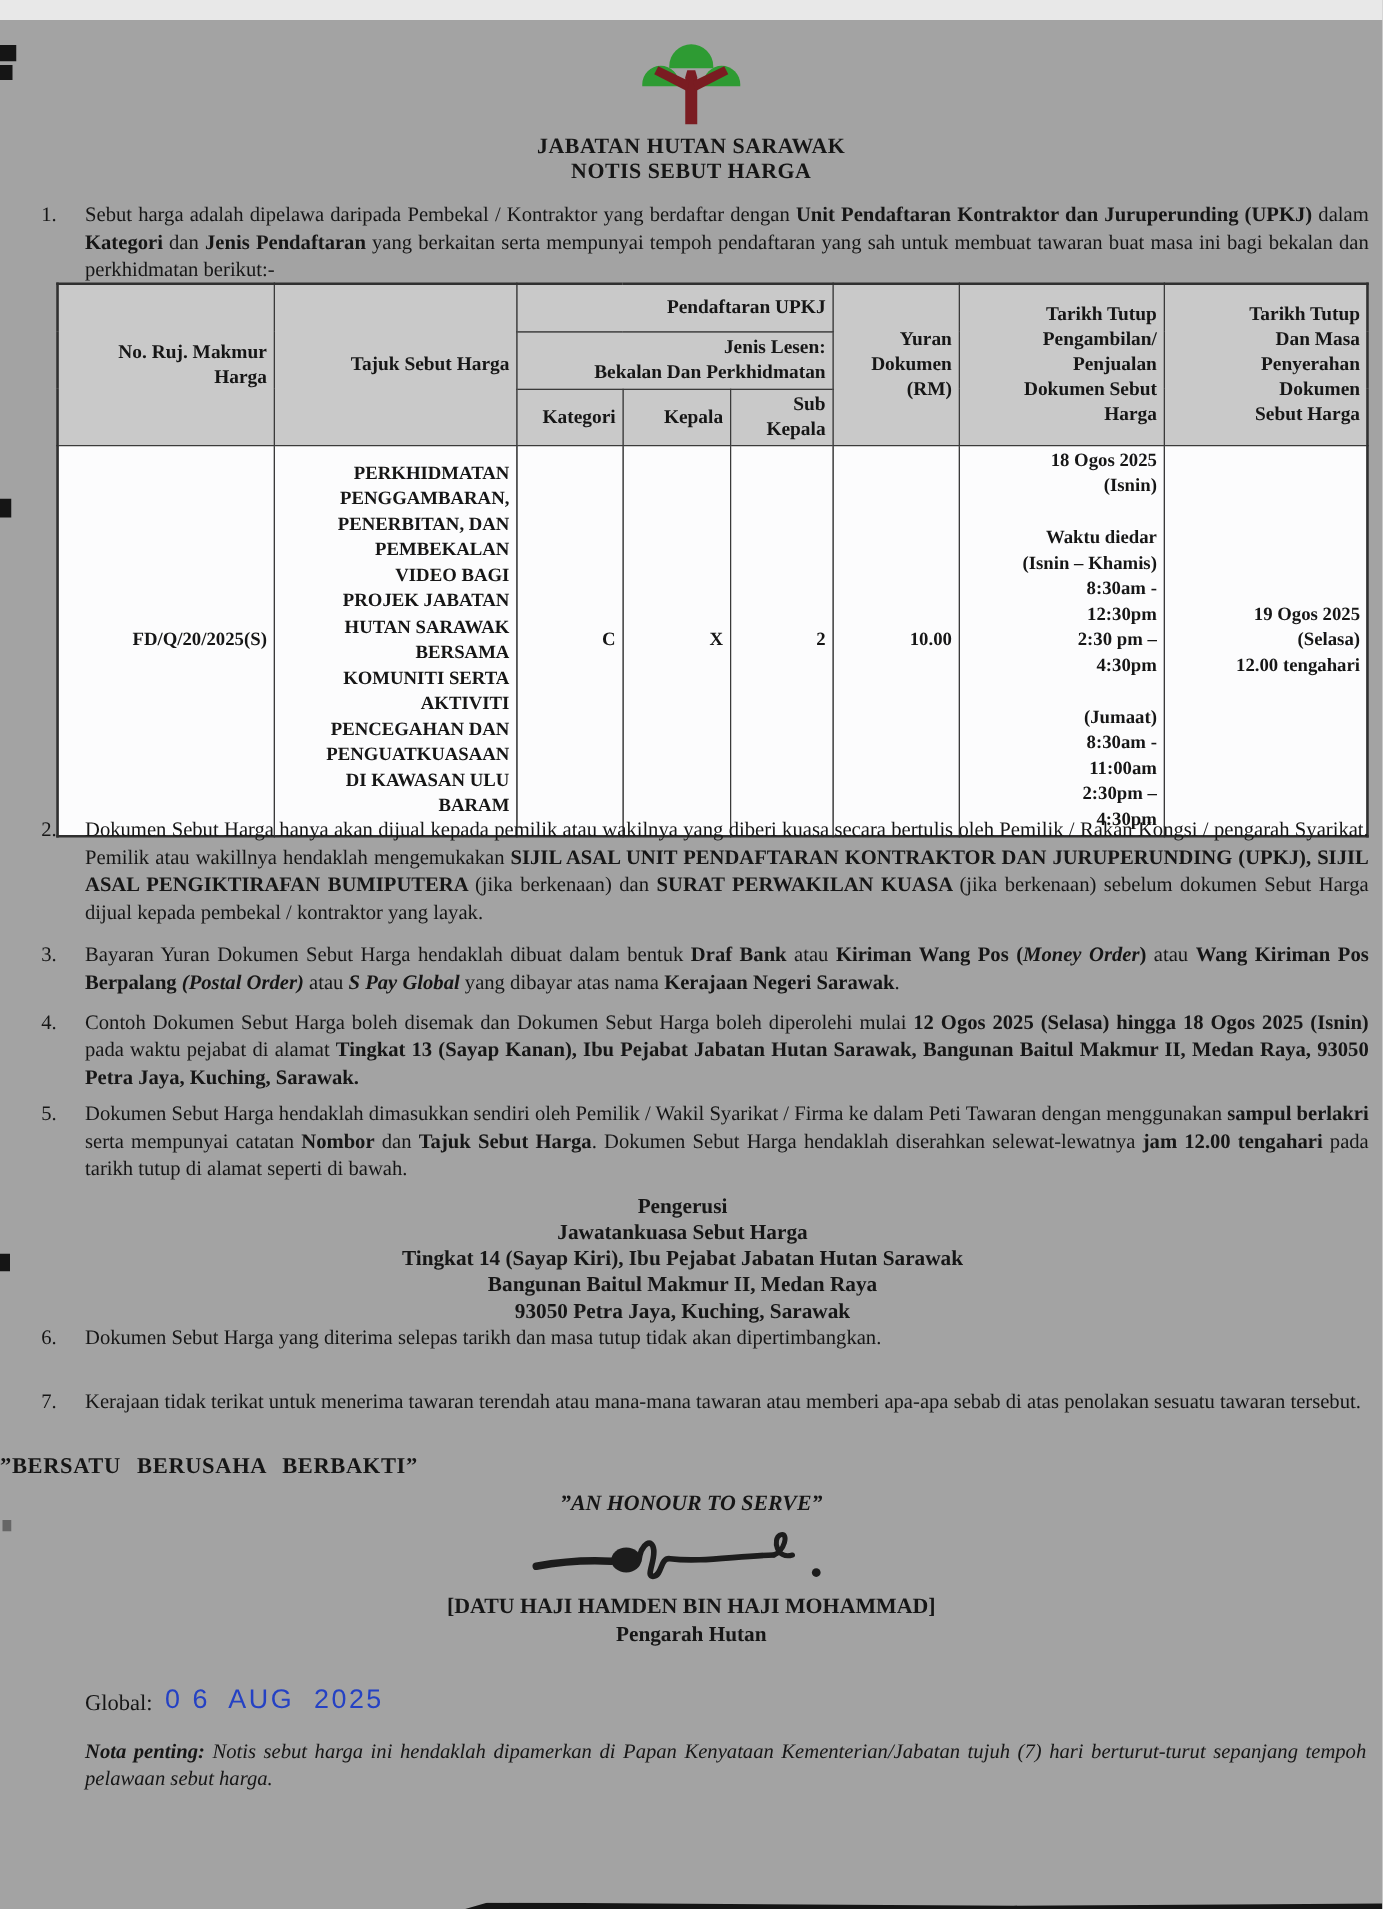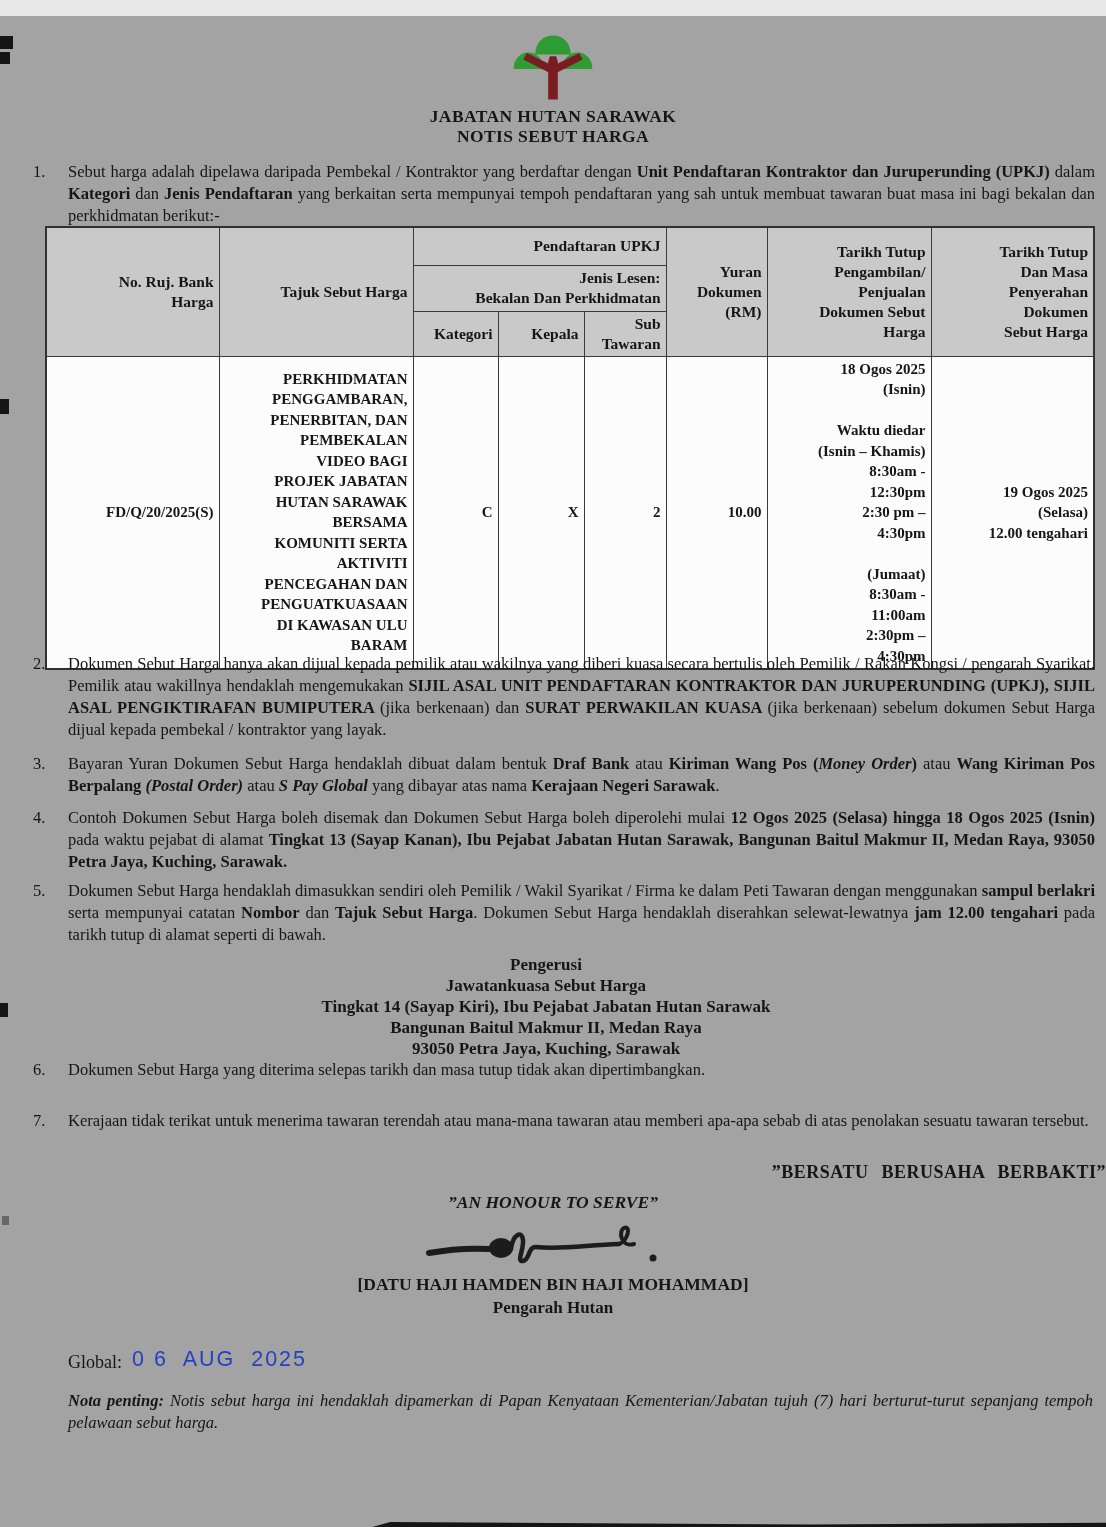--- a/index.html
+++ b/index.html
@@ -25,21 +25,21 @@
   table.tender th,table.tender td{border:1.6px solid #3a3a3a;vertical-align:middle;
                text-align:right;padding:2px 5px;overflow:hidden;}
   table.tender{border:2px solid #303030;}
   table.tender th{background:#c9c9c9;font-weight:bold;font-size:15.5px;line-height:20px;}
   table.tender td{background:#fcfcfd;font-weight:bold;font-size:15px;line-height:20.5px;}
   td.cell-dates{font-size:14.5px;line-height:19px;}
   td.cell-tajuk{font-size:15px;line-height:20.4px;}
 
   
   .address{left:0;width:1092px;text-align:center;font-weight:bold;font-size:17px;line-height:21px;}
-  .slogan1{left:0;width:1106px;text-align:right;font-weight:bold;font-size:18px;letter-spacing:.5px;word-spacing:8px;}
+  .slogan1{left:0;width:1106px;text-align:left;font-weight:bold;font-size:18px;letter-spacing:.5px;word-spacing:8px;}
   .slogan2{left:0;width:1106px;text-align:center;font-weight:bold;font-style:italic;font-size:17.5px;}
   .sig-name{left:0;width:1106px;text-align:center;font-weight:bold;font-size:17.5px;}
   .sig-role{left:0;width:1106px;text-align:center;font-weight:bold;font-size:17px;}
   .date-label{left:68px;top:1336px;font-size:18px;}
   .date-stamp{left:132px;top:1331px;font-family:"Liberation Sans","DejaVu Sans",sans-serif;
               font-weight:normal;font-size:21.5px;letter-spacing:2px;white-space:pre;color:#2441c4;}
   .nota{left:68px;top:1374px;width:1025px;font-size:16.5px;line-height:22px;text-align:justify;}
 
   
   .artifact{position:absolute;background:#151515;}
@@ -73,21 +73,21 @@
         <col style="width:194px">
         <col style="width:85px">
         <col style="width:86px">
       <col style="width:82px">
         <col style="width:101px">
         <col style="width:164px">
         <col style="width:163px">
     </colgroup>
     <thead>
       <tr style="height:38px">
-        <th rowspan="3" class="preline">No. Ruj. Bank
+        <th rowspan="3" class="preline">No. Ruj. Makmur
 Harga</th>
         <th rowspan="3" class="preline">Tajuk Sebut Harga</th>
         <th colspan="3">Pendaftaran UPKJ</th>
         <th rowspan="3" class="preline">Yuran
 Dokumen
 (RM)</th>
         <th rowspan="3" class="preline">Tarikh Tutup
 Pengambilan/
 Penjualan
 Dokumen Sebut
@@ -99,21 +99,21 @@
 Sebut Harga</th>
       </tr>
       <tr style="height:46px">
         <th colspan="3" class="preline">Jenis Lesen:
 Bekalan Dan Perkhidmatan</th>
       </tr>
       <tr style="height:36px">
         <th>Kategori</th>
         <th>Kepala</th>
         <th class="preline">Sub
-Tawaran</th>
+Kepala</th>
       </tr>
     </thead>
     <tbody>
       <tr style="height:292px">
         <td>FD/Q/20/2025(S)</td>
         <td class="preline cell-tajuk">PERKHIDMATAN
 PENGGAMBARAN,
 PENERBITAN, DAN
 PEMBEKALAN
 VIDEO BAGI

